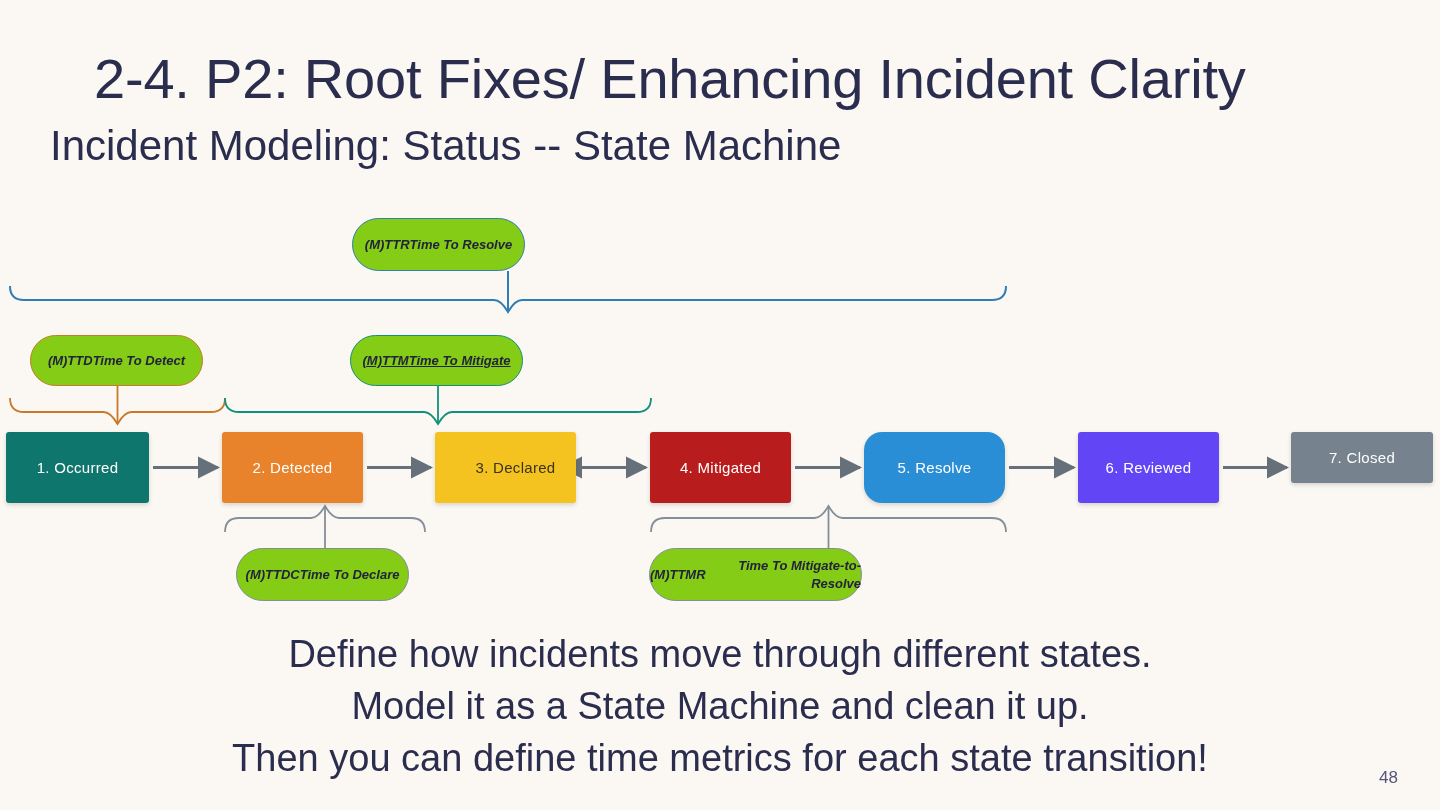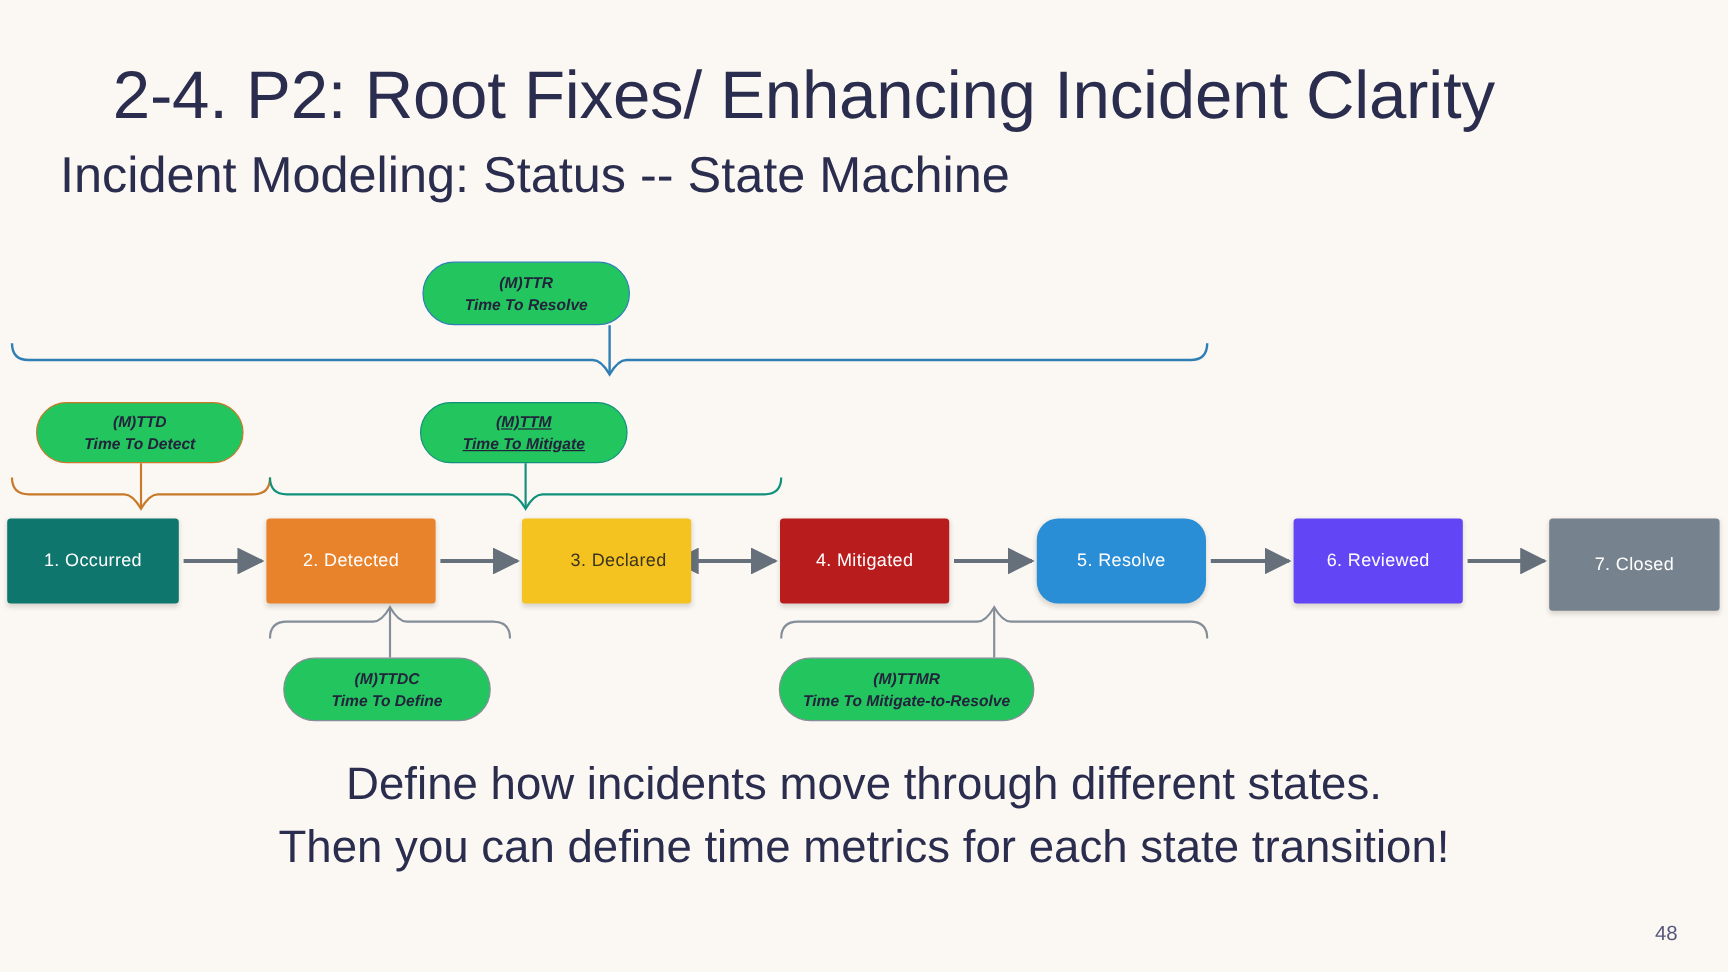--- a/index.html
+++ b/index.html
@@ -71,23 +71,23 @@
     justify-content: center;
     font-size: 15px;
     letter-spacing: 0.3px;
     box-shadow: 0 2px 4px rgba(40,30,20,0.16);
   }
 
   .metric-bubble {
     position: absolute;
     box-sizing: border-box;
     border-radius: 40px;
-    background: #22c55e;
+    background: #84cc16;
     display: flex;
-    flex-direction: column;
+    flex-direction: row;
     align-items: center;
     justify-content: center;
     font-style: italic;
     font-weight: bold;
     color: #23233c;
     text-align: right;
     line-height: 1.35;
   }
   .metric-bubble .m-abbr { font-size: 13px; }
   .metric-bubble .m-full { font-size: 13px; }
@@ -161,48 +161,49 @@
         </div>
         <div class="state-box" style="left: 650px; top: 232px; width: 141px; height: 71px; background: #b91c1c; color: rgb(255, 255, 255);">
           <span>4. Mitigated</span>
         </div>
         <div class="state-box" style="left: 864px; top: 232px; width: 141px; height: 71px; background: rgb(42, 142, 214); color: rgb(255, 255, 255); border-radius: 18px;">
           <span>5. Resolve</span>
         </div>
         <div class="state-box" style="left: 1078px; top: 232px; width: 141px; height: 71px; background: rgb(98, 70, 245); color: rgb(255, 255, 255);">
           <span>6. Reviewed</span>
         </div>
-        <div class="state-box" style="left: 1291px; top: 232px; width: 142px; height: 77px; background: rgb(118, 130, 141); color: rgb(255, 255, 255); justify-content: center;">
+        <div class="state-box" style="left: 1291px; top: 232px; width: 142px; height: 51px; background: rgb(118, 130, 141); color: rgb(255, 255, 255); justify-content: center;">
           <span>7. Closed</span>
         </div>
       </div>
     <div id="metric-layer">
         <div class="metric-bubble" style="left: 352px; top: 18px; width: 173px; height: 53px; border: 1.6px solid rgb(47, 127, 181);">
           <div class="m-abbr">(M)TTR</div>
           <div class="m-full">Time To Resolve</div>
         </div>
         <div class="metric-bubble" style="left: 30px; top: 135px; width: 173px; height: 51px; border: 1.6px solid rgb(200, 122, 42);">
           <div class="m-abbr">(M)TTD</div>
           <div class="m-full">Time To Detect</div>
         </div>
         <div class="metric-bubble" style="left: 350px; top: 135px; width: 173px; height: 51px; border: 1.6px solid rgb(17, 145, 123); text-decoration: underline;">
           <div class="m-abbr">(M)TTM</div>
           <div class="m-full">Time To Mitigate</div>
         </div>
         <div class="metric-bubble" style="left: 236px; top: 348px; width: 173px; height: 53px; border: 1.6px solid rgb(132, 142, 152);">
           <div class="m-abbr">(M)TTDC</div>
-          <div class="m-full">Time To Define</div>
+          <div class="m-full">Time To Declare</div>
         </div>
         <div class="metric-bubble" style="left: 649px; top: 348px; width: 213px; height: 53px; border: 1.6px solid rgb(132, 142, 152);">
           <div class="m-abbr">(M)TTMR</div>
           <div class="m-full">Time To Mitigate-to-Resolve</div>
         </div>
       </div>
   </div>
 
   <div id="caption">
       <div>Define how incidents move through different states.</div>
+      <div>Model it as a State Machine and clean it up.</div>
       <div>Then you can define time metrics for each state transition!</div>
     </div>
 
   <div id="page-number">48</div>
 
 </div>
 
 </body></html>

